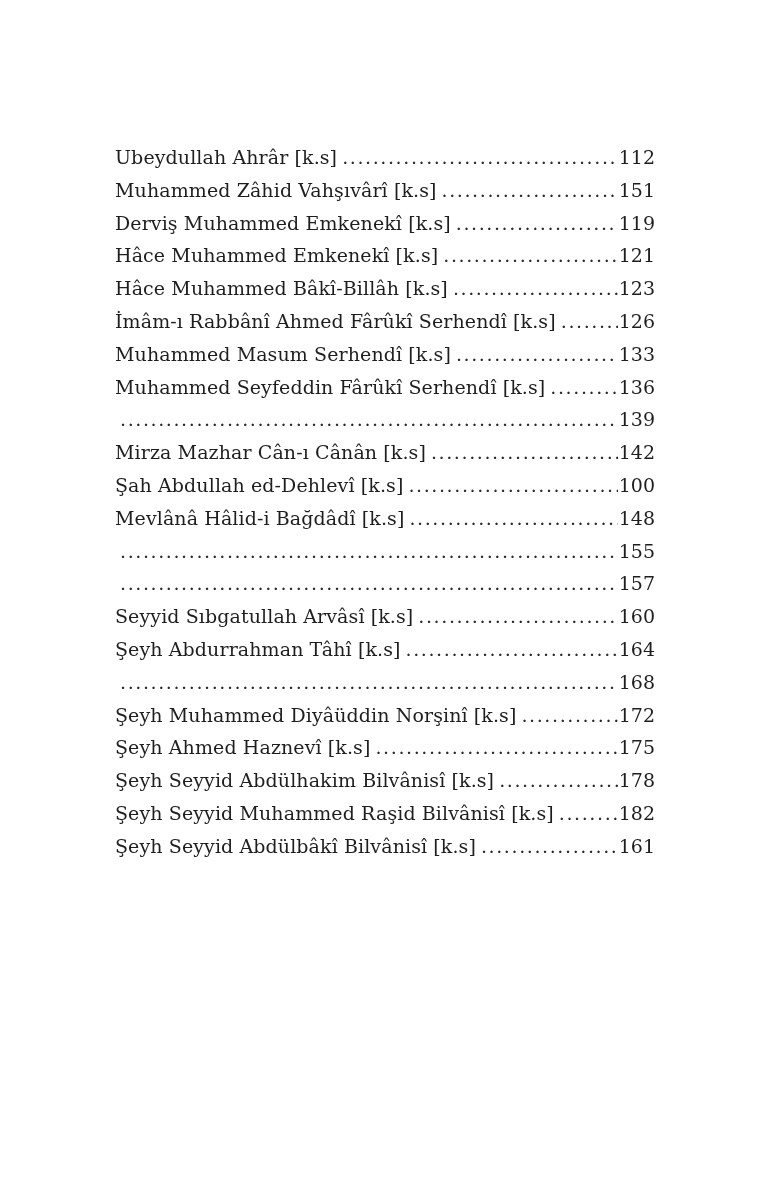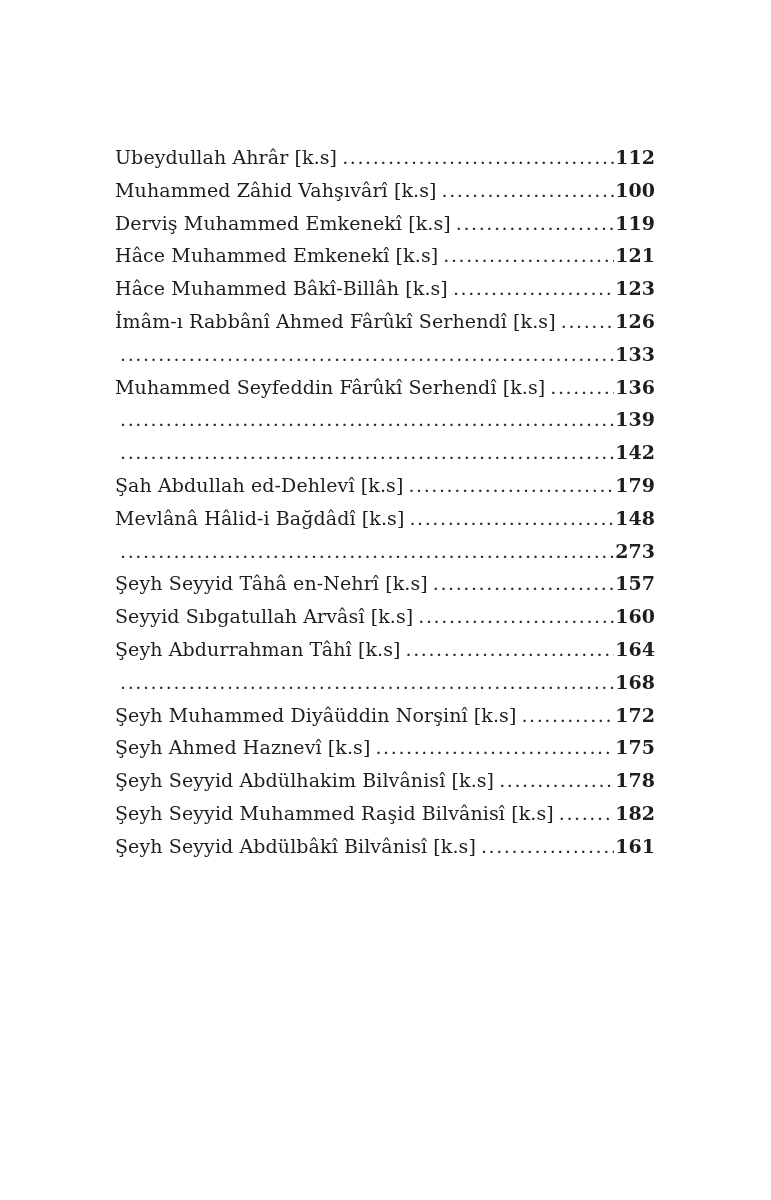--- a/index.html
+++ b/index.html
@@ -39,37 +39,36 @@
     overflow: hidden;
     white-space: nowrap;
     letter-spacing: 1.6px;
     margin-left: 5px;
     margin-right: 1px;
     color: #2a2a2a;
   }
   .num {
     flex: 0 0 auto;
     text-align: left;
-    font-weight: bold;
   }
 </style>
 </head>
 <body>
 
 <div class="page">
   <div class="toc">
       <div class="row">
         <span class="name">Ubeydullah Ahrâr [k.s]</span>
         <span class="dots">................................................................................................................................................................</span>
         <span class="num">112</span>
       </div>
       <div class="row">
         <span class="name">Muhammed Zâhid Vahşıvârî [k.s]</span>
         <span class="dots">................................................................................................................................................................</span>
-        <span class="num">100</span>
+        <span class="num">151</span>
       </div>
       <div class="row">
         <span class="name">Derviş Muhammed Emkenekî [k.s]</span>
         <span class="dots">................................................................................................................................................................</span>
         <span class="num">119</span>
       </div>
       <div class="row">
         <span class="name">Hâce Muhammed Emkenekî [k.s]</span>
         <span class="dots">................................................................................................................................................................</span>
         <span class="num">121</span>
@@ -78,52 +77,53 @@
         <span class="name">Hâce Muhammed Bâkî-Billâh [k.s]</span>
         <span class="dots">................................................................................................................................................................</span>
         <span class="num">123</span>
       </div>
       <div class="row">
         <span class="name">İmâm-ı Rabbânî Ahmed Fârûkî Serhendî [k.s]</span>
         <span class="dots">................................................................................................................................................................</span>
         <span class="num">126</span>
       </div>
       <div class="row">
+        <span class="name">Muhammed Masum Serhendî [k.s]</span>
         <span class="dots">................................................................................................................................................................</span>
         <span class="num">133</span>
       </div>
       <div class="row">
         <span class="name">Muhammed Seyfeddin Fârûkî Serhendî [k.s]</span>
         <span class="dots">................................................................................................................................................................</span>
         <span class="num">136</span>
       </div>
       <div class="row">
         <span class="dots">................................................................................................................................................................</span>
         <span class="num">139</span>
       </div>
       <div class="row">
+        <span class="name">Mirza Mazhar Cân-ı Cânân [k.s]</span>
         <span class="dots">................................................................................................................................................................</span>
         <span class="num">142</span>
       </div>
       <div class="row">
         <span class="name">Şah Abdullah ed-Dehlevî [k.s]</span>
         <span class="dots">................................................................................................................................................................</span>
-        <span class="num">179</span>
+        <span class="num">100</span>
       </div>
       <div class="row">
         <span class="name">Mevlânâ Hâlid-i Bağdâdî [k.s]</span>
         <span class="dots">................................................................................................................................................................</span>
         <span class="num">148</span>
       </div>
       <div class="row">
         <span class="dots">................................................................................................................................................................</span>
-        <span class="num">273</span>
+        <span class="num">155</span>
       </div>
       <div class="row">
-        <span class="name">Şeyh Seyyid Tâhâ en-Nehrî [k.s]</span>
         <span class="dots">................................................................................................................................................................</span>
         <span class="num">157</span>
       </div>
       <div class="row">
         <span class="name">Seyyid Sıbgatullah Arvâsî [k.s]</span>
         <span class="dots">................................................................................................................................................................</span>
         <span class="num">160</span>
       </div>
       <div class="row">
         <span class="name">Şeyh Abdurrahman Tâhî [k.s]</span>

